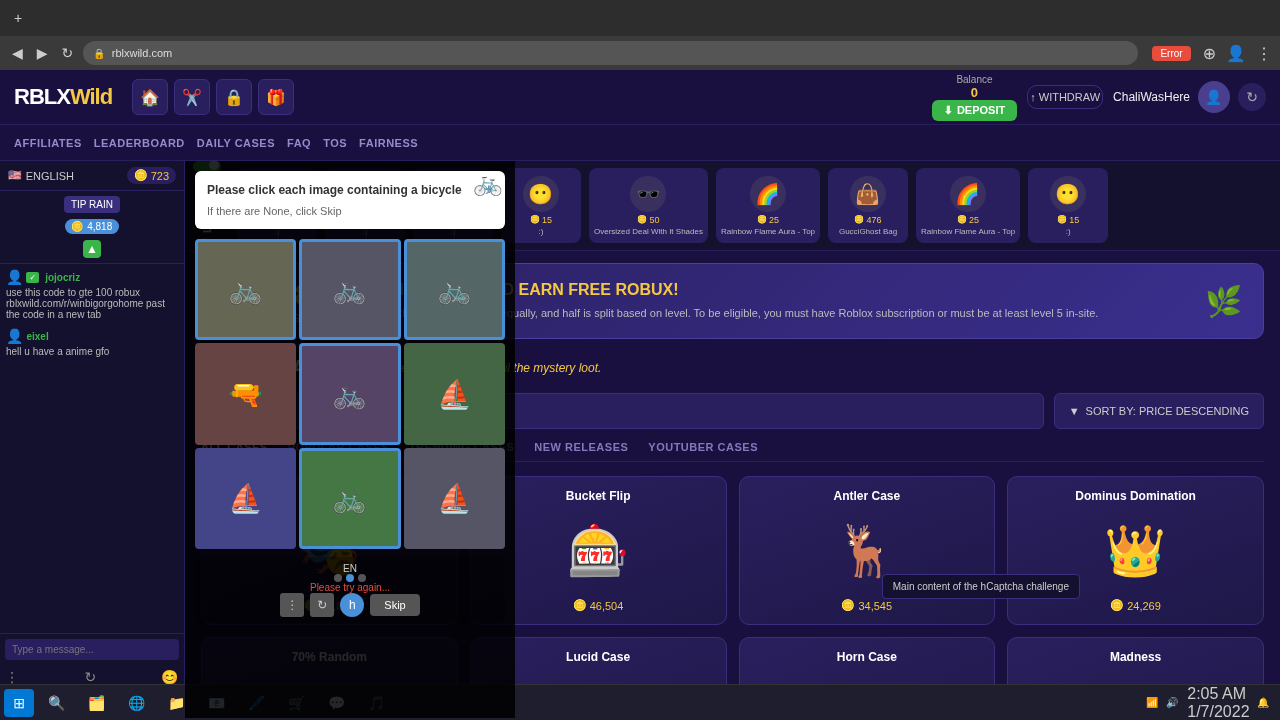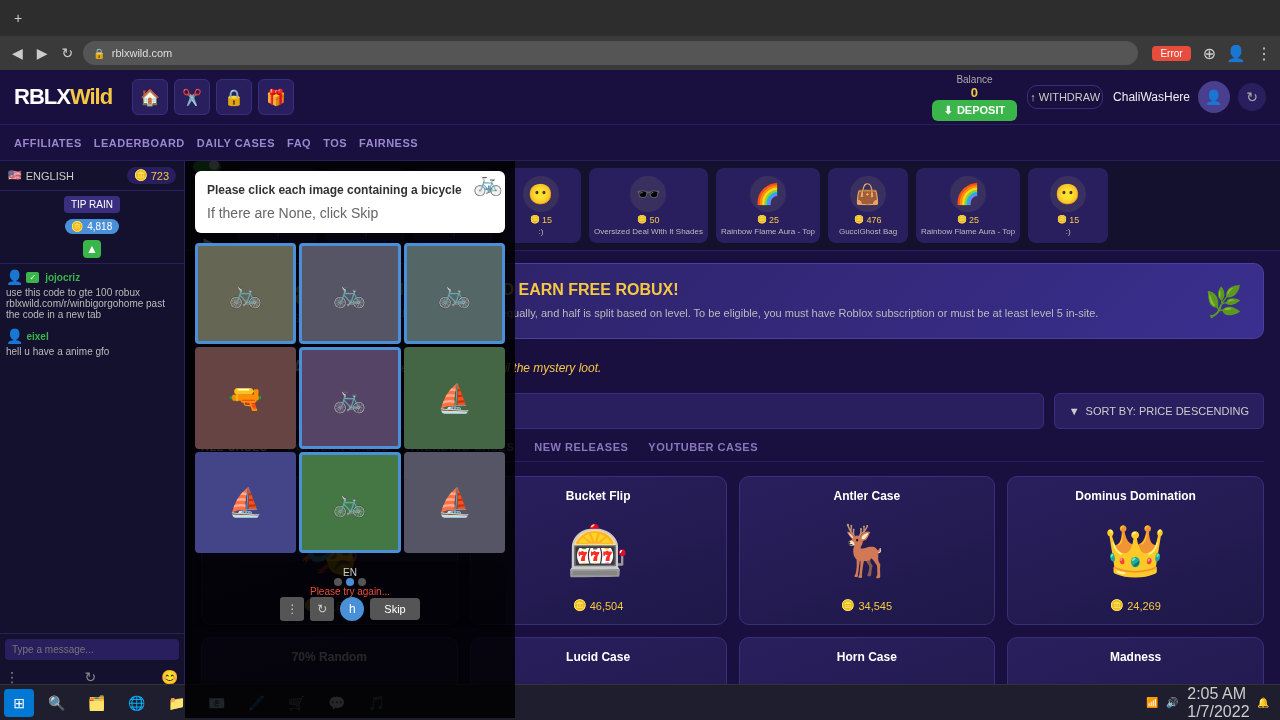--- a/index.html
+++ b/index.html
@@ -556,21 +556,21 @@
       margin: 10px;
       padding: 12px;
       font-size: 11px;
     }
     .captcha-instruction {
       font-weight: bold;
       margin-bottom: 8px;
       font-size: 12px;
       color: #333;
     }
-    .captcha-sub { color: #666; font-size: 14px; }
+    .captcha-sub { color: #666; font-size: 11px; }
     .captcha-bike-icon {
       position: absolute;
       right: 12px; top: 8px;
       font-size: 24px;
     }
     .captcha-images {
       display: grid;
       grid-template-columns: repeat(3, 1fr);
       gap: 3px;
       margin: 0 10px;
@@ -999,20 +999,23 @@
         <div class="case-card">
           <div class="case-name">Madness</div>
           <div class="case-image">
             <span style="font-size:50px;color:#e74c3c;">😤</span>
           </div>
 
         </div>
       </div>
     </div>
 
+    <div class="tooltip">
+      <span>Main content of the hCaptcha challenge</span>
+    </div>
 
     <div class="captcha-overlay">
       <div class="captcha-box">
         <div class="captcha-instruction">
           <span>Please click each image containing a bicycle</span>
           <span class="captcha-bike-icon">🚲</span>
           <span style="color:#4a90d9;font-size:14px;float:right;margin-top:-2px;cursor:pointer;">+</span>
         </div>
         <div class="captcha-sub">If there are None, click Skip</div>
       </div>

